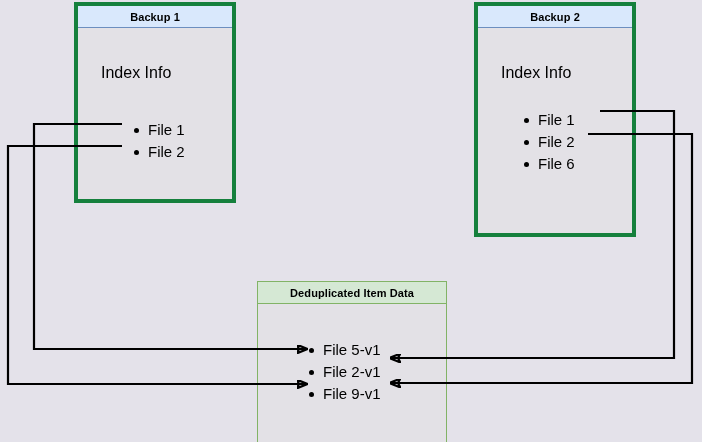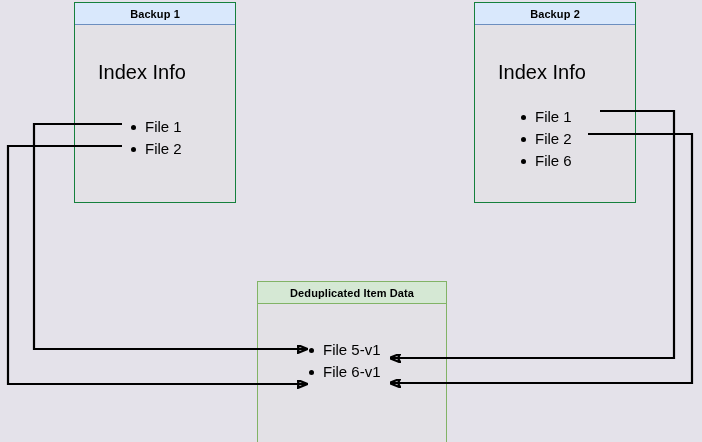--- a/index.html
+++ b/index.html
@@ -21,21 +21,21 @@
     top: 0;
     width: 702px;
     height: 442px;
   }
   .box {
     position: absolute;
     box-sizing: border-box;
     background: #e3e1e6;
   }
   .box-blue {
-    border: 1px solid #15803d;
+    border: 4px solid #15803d;
   }
   .box-green {
     border: 1px solid #82b366;
   }
   .box-header {
     position: absolute;
     left: 0;
     top: 0;
     right: 0;
     height: 22px;
@@ -51,21 +51,21 @@
   .header-blue {
     background: #d9e8fc;
     border-bottom: 1px solid #6c8ebf;
   }
   .header-green {
     background: #d5e8d4;
     border-bottom: 1px solid #82b366;
   }
   .index-label {
     position: absolute;
-    font-size: 20px;
+    font-size: 16px;
     color: #000000;
     white-space: nowrap;
   }
   .file-list {
     position: absolute;
     margin: 0;
     padding: 0;
     list-style: none;
   }
   .file-list li {
@@ -111,39 +111,40 @@
     <div class="box-header header-blue">
       <span>Backup 1</span>
     </div>
     <div class="index-label" style="left:23px; top:58px;">Index Info</div>
     <ul class="file-list" style="left:52px; top:113px;">
       <li>File 1</li>
       <li>File 2</li>
     </ul>
   </div>
 
-  <div class="box box-blue" style="left:474px; top:2px; width:162px; height:201px;">
+  <div class="box box-blue" style="left:474px; top:2px; width:162px; height:235px;">
     <div class="box-header header-blue">
       <span>Backup 2</span>
     </div>
     <div class="index-label" style="left:23px; top:58px;">Index Info</div>
     <ul class="file-list" style="left:42px; top:103px;">
       <li>File 1</li>
       <li>File 2</li>
       <li>File 6</li>
     </ul>
   </div>
 
   <div class="box box-green" style="left:257px; top:281px; width:190px; height:192px;">
     <div class="box-header header-green">
       <span>Deduplicated Item Data</span>
     </div>
     <ul class="file-list" style="left:47px; top:57px;">
       <li>File 5-v1</li>
-      <li>File 6-v1</li>
+      <li>File 2-v1</li>
+      <li>File 9-v1</li>
     </ul>
   </div>
 
   <svg class="connectors" viewBox="0 0 702 442" xmlns="http://www.w3.org/2000/svg">
     <defs>
       <marker id="arrowRight" markerWidth="11" markerHeight="9" refX="10.5" refY="4.5" orient="auto" markerUnits="userSpaceOnUse">
         <path d="M0,0 L11,4.5 L0,9 L2.6,4.5 Z" fill="#000000" stroke="none"></path>
       </marker>
       <marker id="arrowLeft" markerWidth="11" markerHeight="9" refX="10.5" refY="4.5" orient="auto" markerUnits="userSpaceOnUse">
         <path d="M0,0 L11,4.5 L0,9 L2.6,4.5 Z" fill="#000000" stroke="none"></path>

